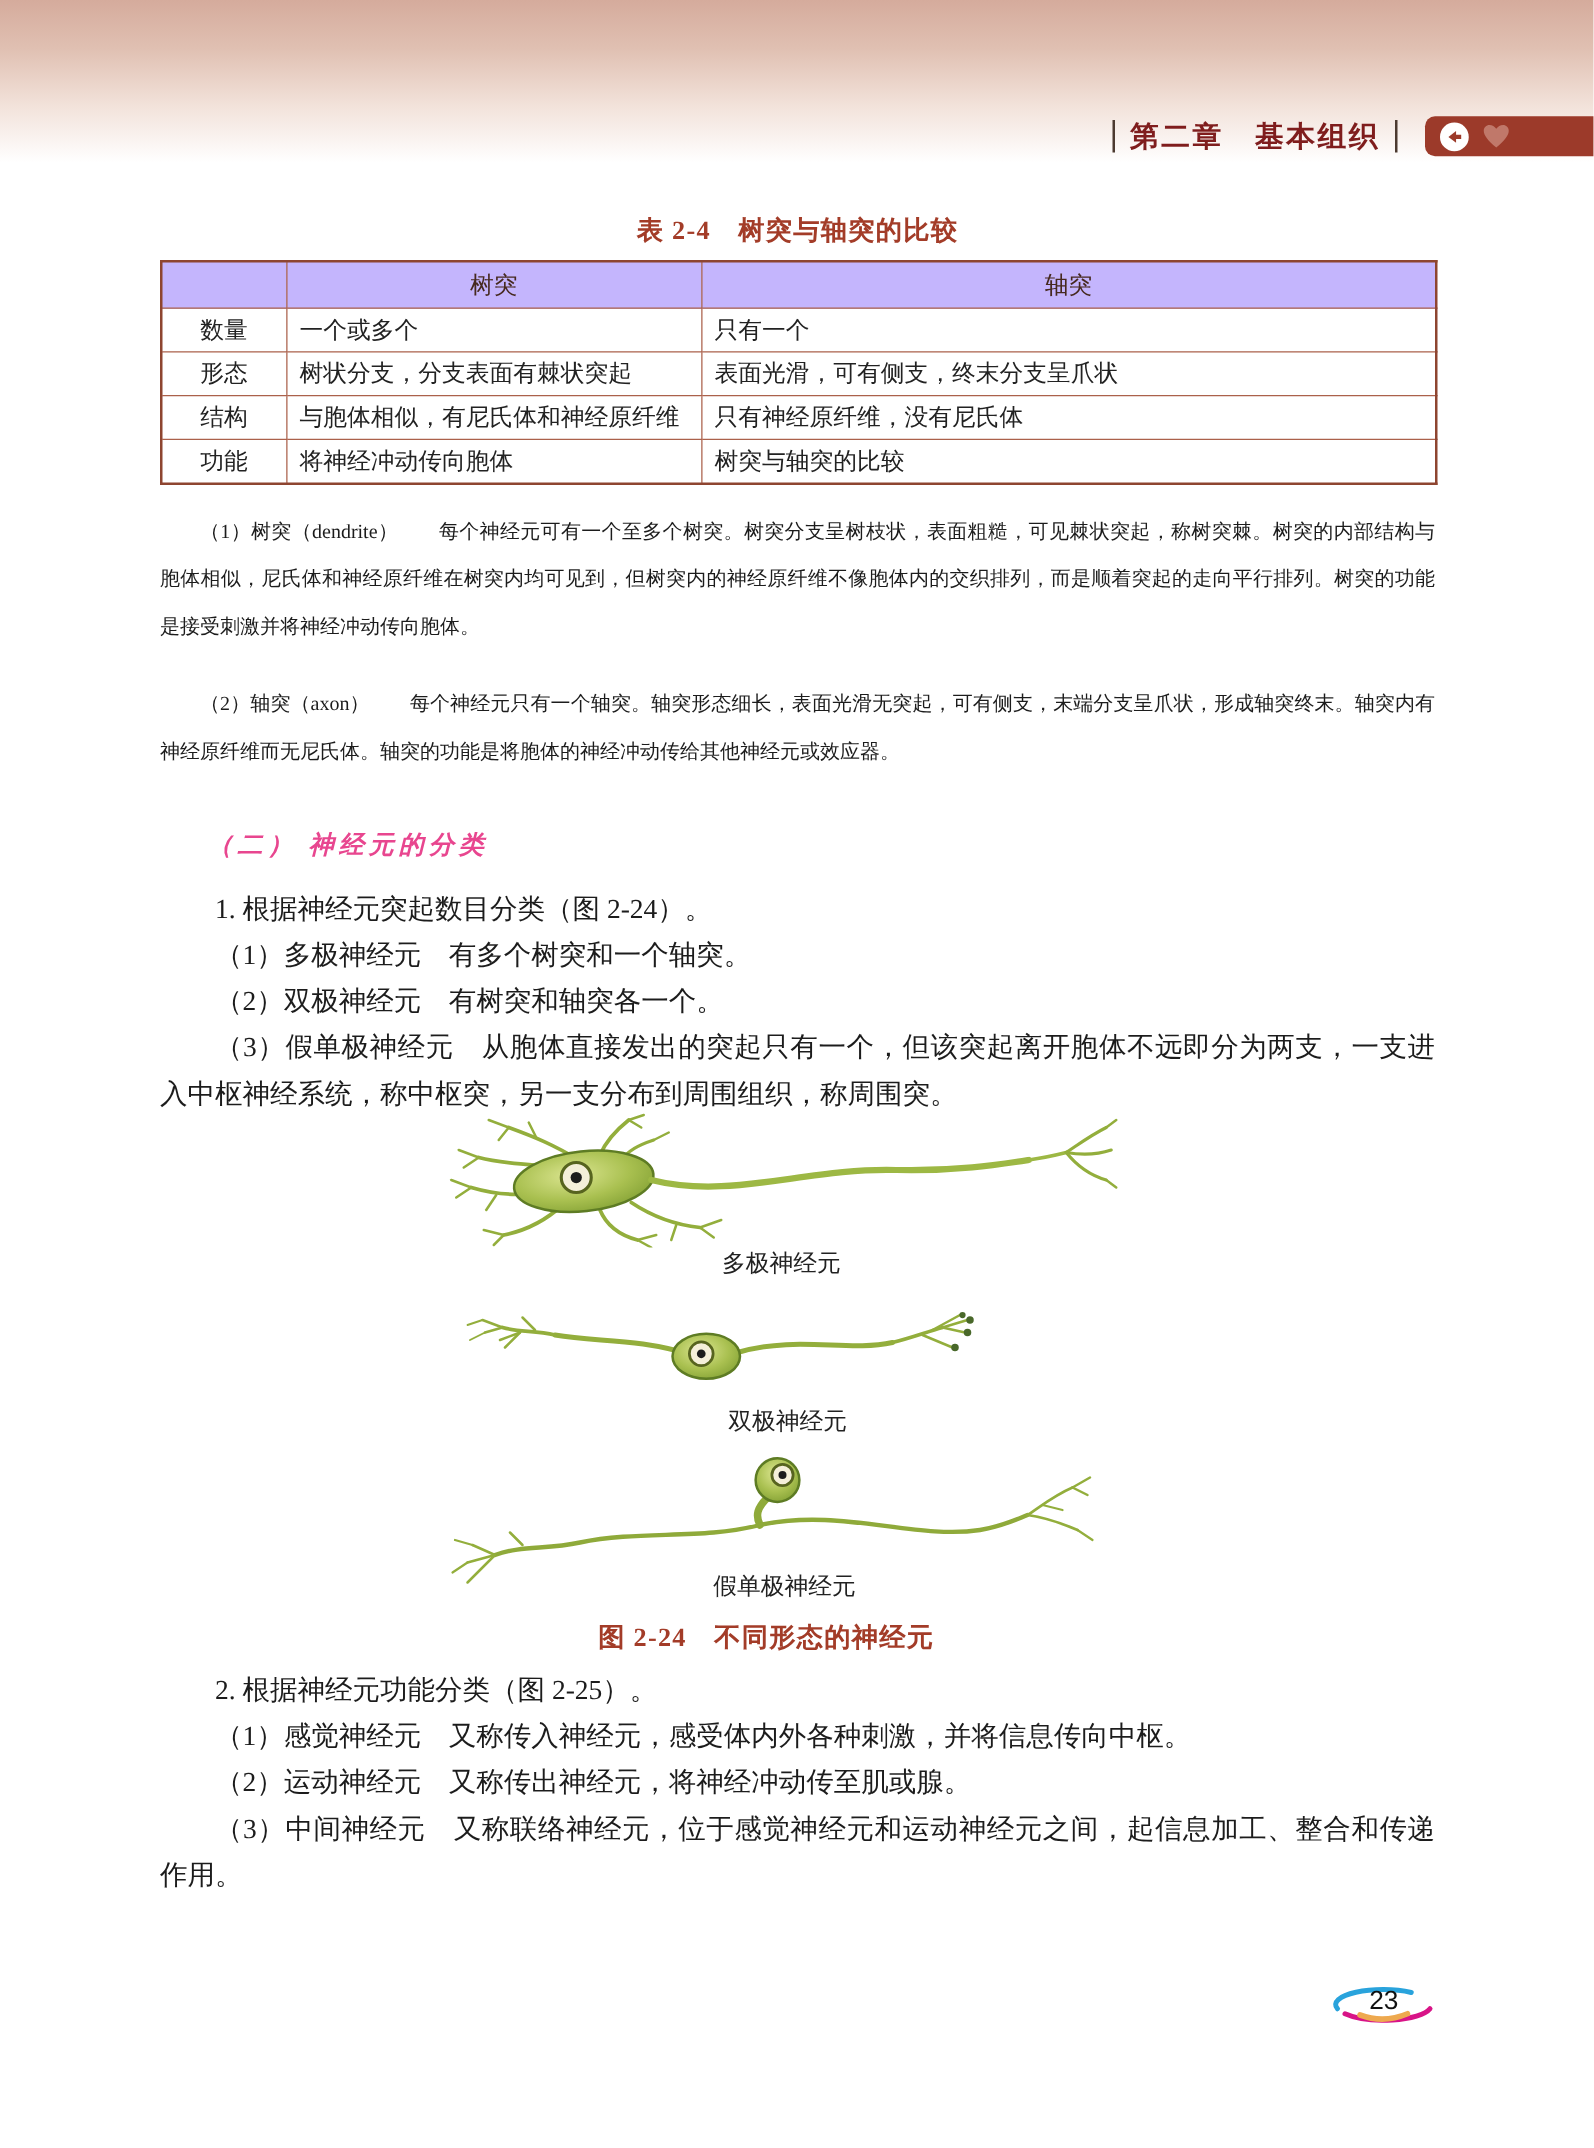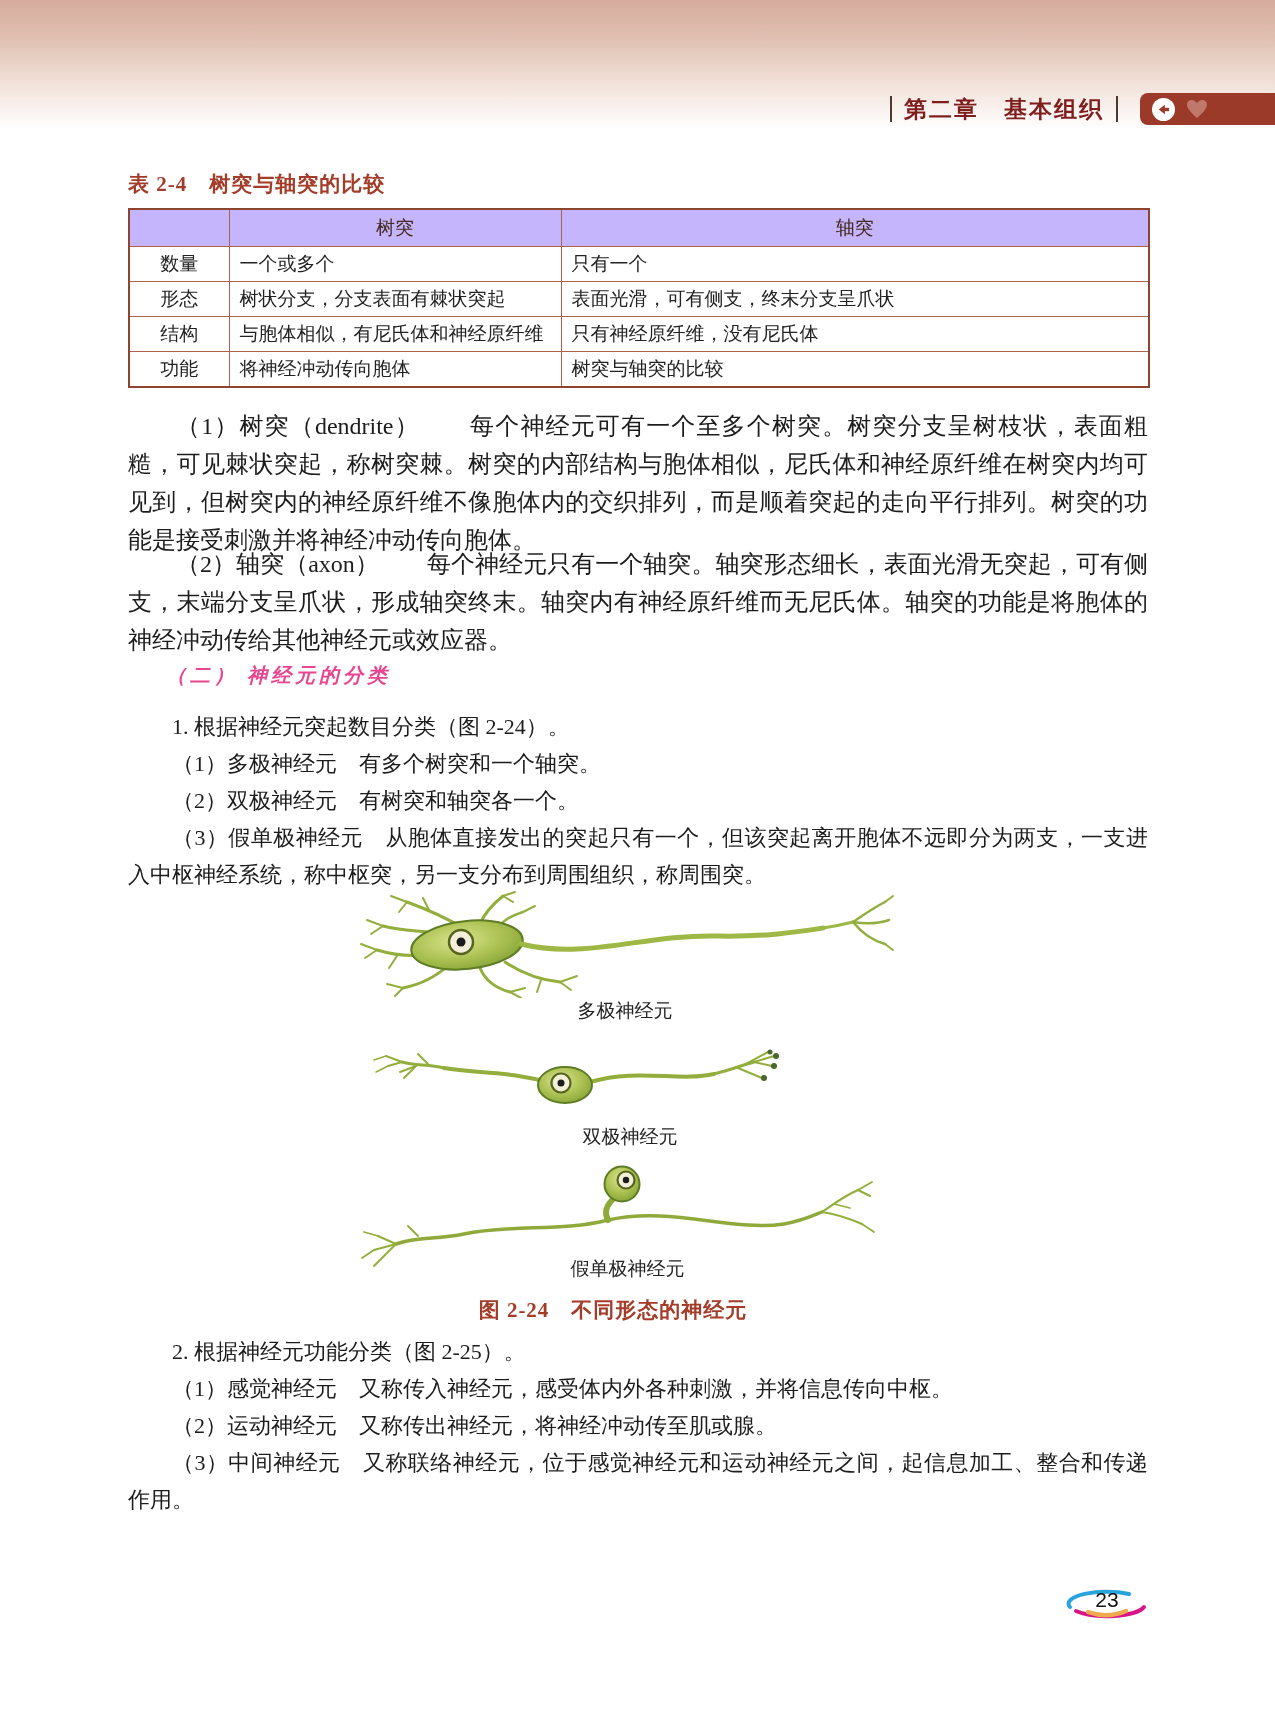--- a/index.html
+++ b/index.html
@@ -20,32 +20,32 @@
   .vbar { width:2px; height:26px; background:#4c3a30; margin:0 12px; }
   .chapter-text { font-size:23px; font-weight:bold; color:#7f1d1d; letter-spacing:2px; white-space:nowrap; }
   .header-tab {
     width:135px; height:32px; margin-left:10px; background:#9c3a2a;
     border-radius:8px 0 0 8px; display:flex; align-items:center; padding-left:12px; box-sizing:border-box;
   }
   .back-badge { width:23px; height:23px; border-radius:50%; background:#ffffff; display:flex; align-items:center; justify-content:center; }
   .heart-wrap { margin-left:10px; display:flex; align-items:center; }
 
   
-  .table-title { position:absolute; top:170px; left:128px; width:1020px; text-align:left;
+  .table-title { position:absolute; top:170px; left:128px; width:1020px; text-align:center;
                  color:#a33c28; font-weight:bold; font-size:21px; letter-spacing:1px; }
   table.cmp { position:absolute; top:208px; left:128px; width:1020px; border-collapse:collapse;
               font-size:19px; table-layout:fixed; }
   table.cmp, table.cmp th, table.cmp td { border:1px solid #ab614b; }
   table.cmp { border:2px solid #8e4530; }
   table.cmp th { background:#c4b5fd; height:34px; font-weight:normal; color:#46291f; }
   table.cmp td { height:34px; padding:0 10px; color:#222222; }
   table.cmp td.rowlab { text-align:center; padding:0; }
 
   
-  .para { position:absolute; left:128px; width:1020px; font-size:24px; line-height:38px;
+  .para { position:absolute; left:128px; width:1020px; font-size:16px; line-height:38px;
           text-align:justify; text-indent:2em; margin:0; }
   .list-block { position:absolute; left:128px; width:1020px; font-size:22px; line-height:37px; }
   .list-block p { margin:0; text-indent:2em; text-align:justify; }
 
   .section-heading { position:absolute; left:166px; top:662px; font-size:20px; color:#e8468f;
                      font-style:italic; font-weight:bold; letter-spacing:4px; margin:0; }
 
   
   .fig-label { position:absolute; font-size:19px; color:#222222; text-align:center; }
   .lbl-multi  { left:505px; top:998px;  width:240px; }

